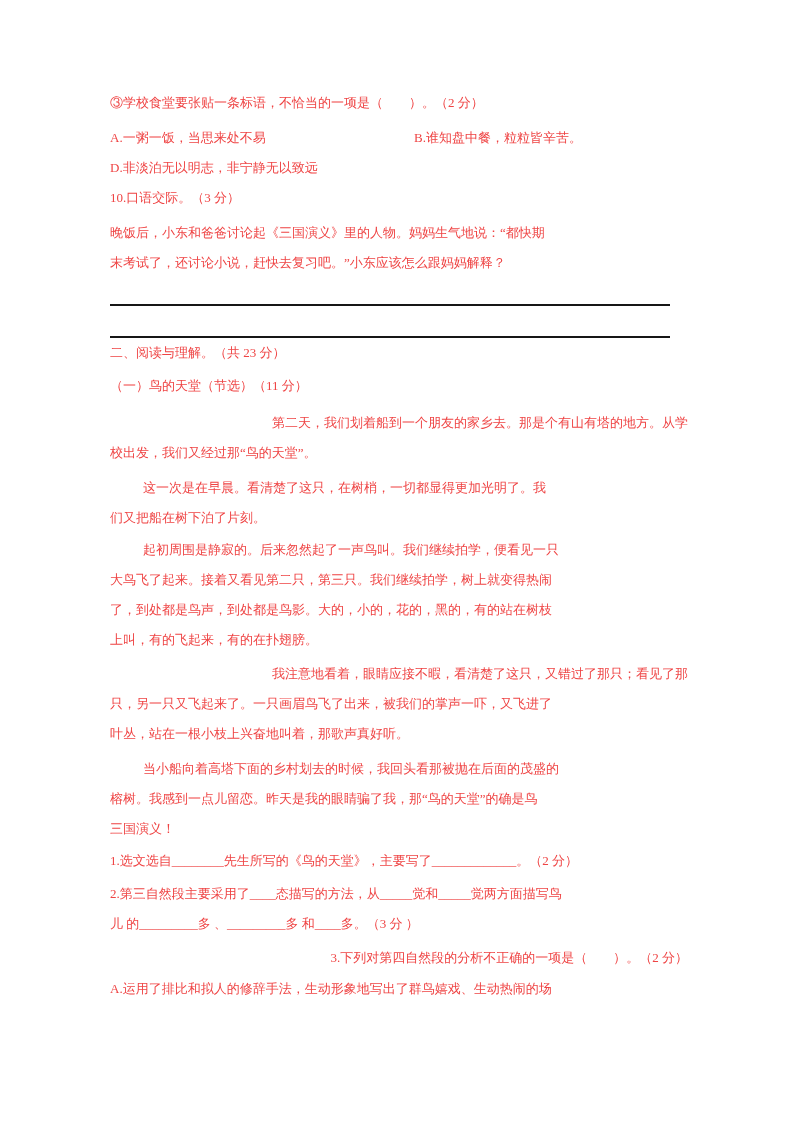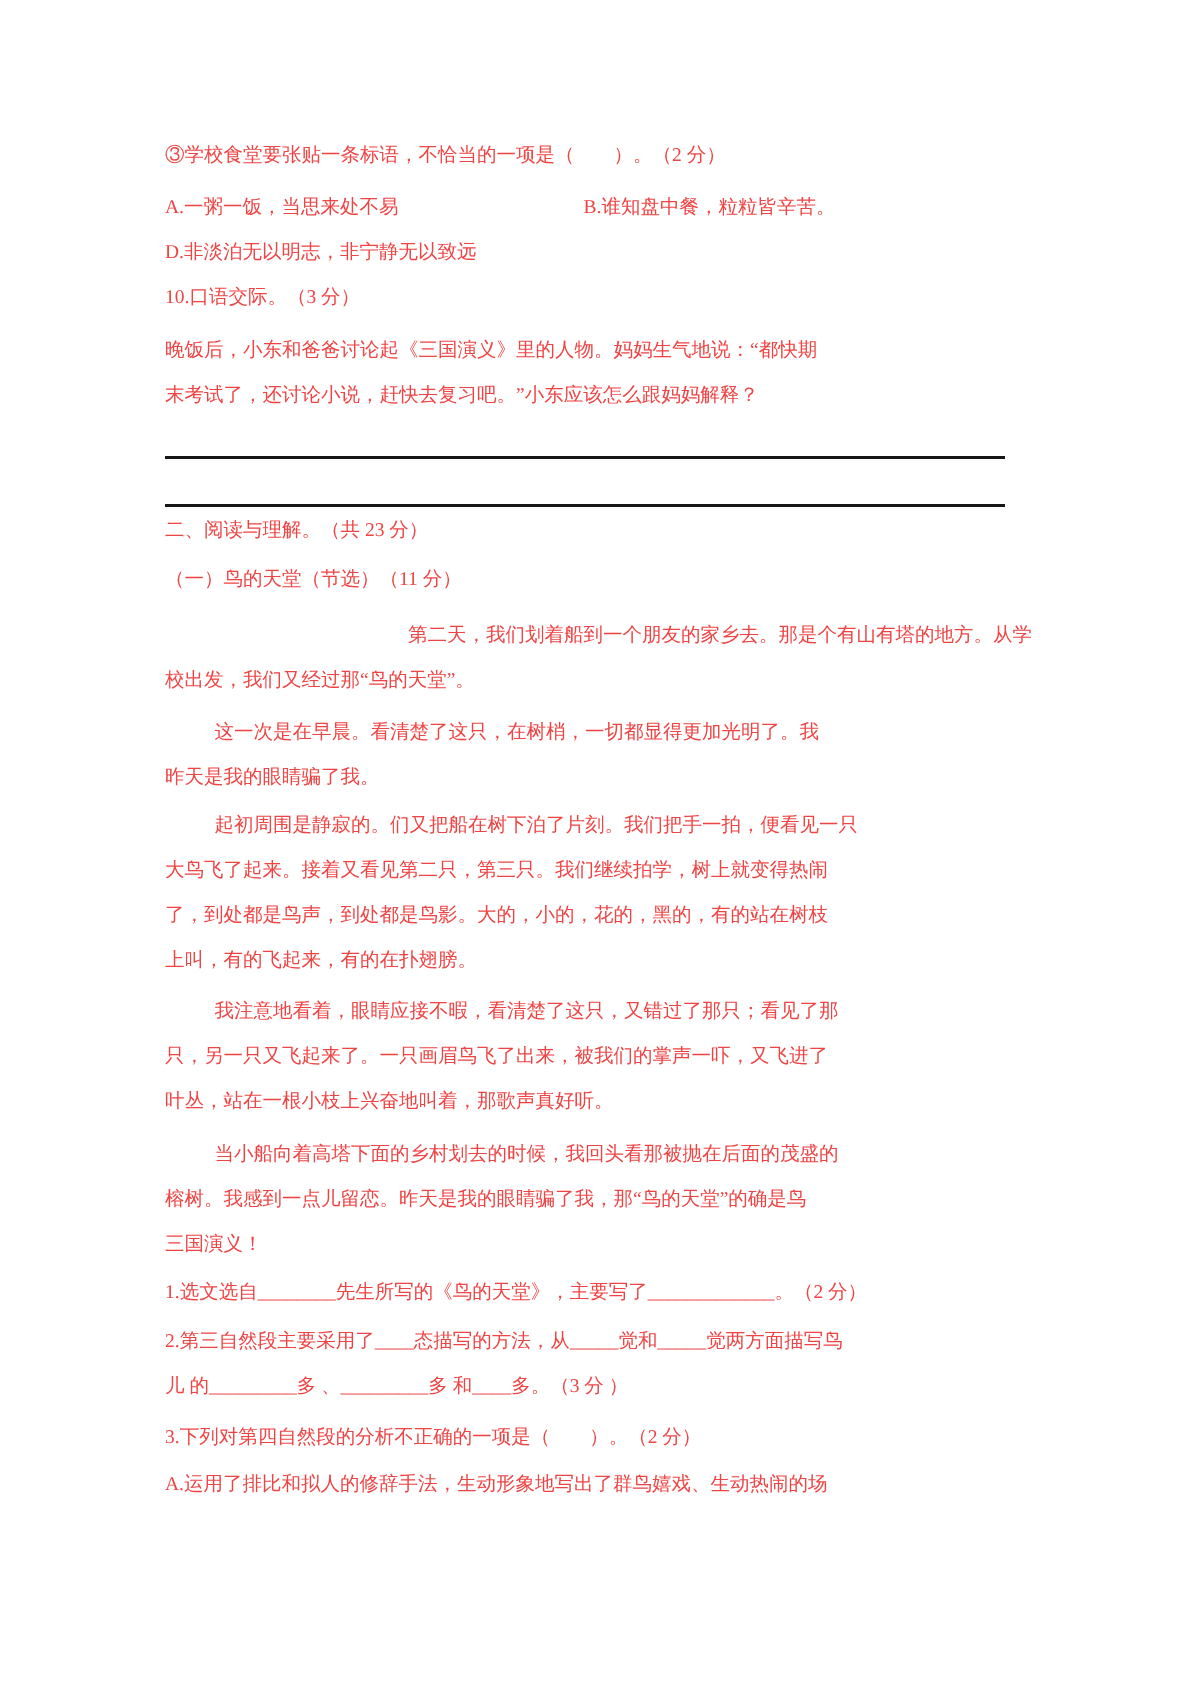--- a/index.html
+++ b/index.html
@@ -26,22 +26,22 @@
     white-space: nowrap;
   }
   .indent { padding-left: 33px; }
   .center { text-align: left; }
   .opts { display: flex; }
   .opt-a { display: inline-block; width: 279px; }
   .opt-c { display: inline-block; width: 289px; }
   .mt1 { margin-top: 1px; }
   .mt2 { margin-top: 2px; }
   .mt3 { margin-top: 3px; }
-  .mt4 { margin-top: 4px; }
-  .mt5 { margin-top: 5px; }
+  .mt4 { margin-top: 4px; text-align: right; }
+  .mt5 { margin-top: 5px; gap: 25px; }
   .mt7 { margin-top: 7px; text-align: right; }
   .rule {
     width: 560px;
     height: 2px;
     background: #161616;
   }
   .rule-1 { margin-top: 26px; }
   .rule-2 { margin-top: 30px; }
 </style>
 </head>
@@ -67,23 +67,23 @@
   <div class="rule rule-1"></div>
   <div class="rule rule-2"></div>
 
   <div class="ln">二、阅读与理解。（共 23 分）</div>
   <div class="ln center mt3">（一）鸟的天堂（节选）（11 分）</div>
 
   <div class="ln indent mt7">第二天，我们划着船到一个朋友的家乡去。那是个有山有塔的地方。从学</div>
   <div class="ln">校出发，我们又经过那“鸟的天堂”。</div>
 
   <div class="ln indent mt5">这一次是在早晨。看清楚了这只，在树梢，一切都显得更加光明了。我</div>
-  <div class="ln">昨天是我的眼睛骗了我。</div>
+  <div class="ln">们又把船在树下泊了片刻。</div>
 
-  <div class="ln indent mt2">起初周围是静寂的。们又把船在树下泊了片刻。我们把手一拍，便看见一只</div>
+  <div class="ln indent mt2">起初周围是静寂的。后来忽然起了一声鸟叫。我们继续拍学，便看见一只</div>
   <div class="ln">大鸟飞了起来。接着又看见第二只，第三只。我们继续拍学，树上就变得热闹</div>
   <div class="ln">了，到处都是鸟声，到处都是鸟影。大的，小的，花的，黑的，有的站在树枝</div>
   <div class="ln">上叫，有的飞起来，有的在扑翅膀。</div>
 
   <div class="ln indent mt4">我注意地看着，眼睛应接不暇，看清楚了这只，又错过了那只；看见了那</div>
   <div class="ln">只，另一只又飞起来了。一只画眉鸟飞了出来，被我们的掌声一吓，又飞进了</div>
   <div class="ln">叶丛，站在一根小枝上兴奋地叫着，那歌声真好听。</div>
 
   <div class="ln indent mt5">当小船向着高塔下面的乡村划去的时候，我回头看那被抛在后面的茂盛的</div>
   <div class="ln">榕树。我感到一点儿留恋。昨天是我的眼睛骗了我，那“鸟的天堂”的确是鸟</div>

